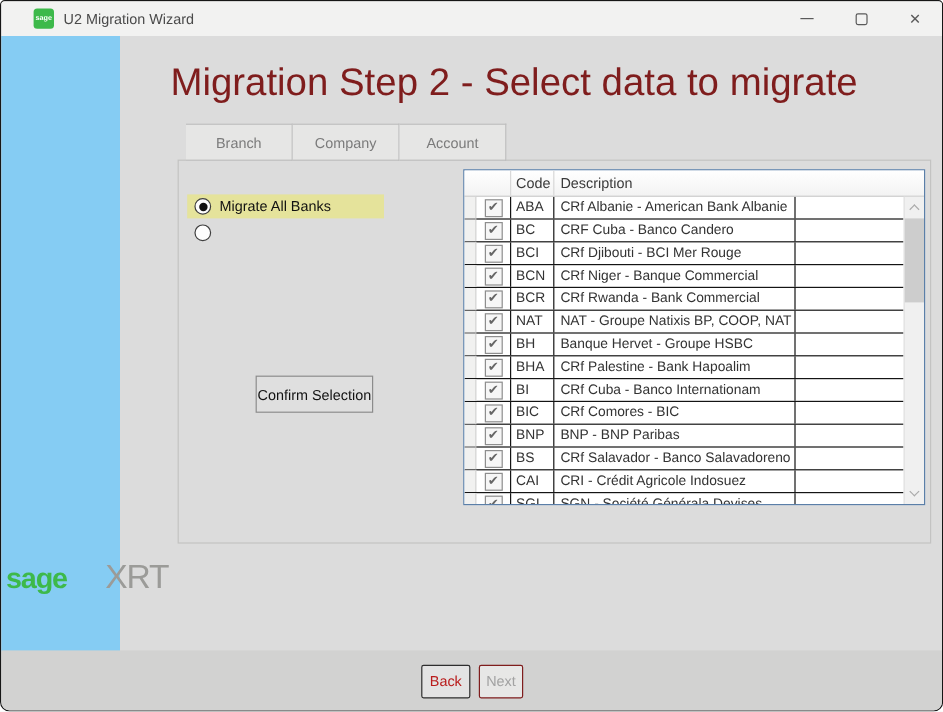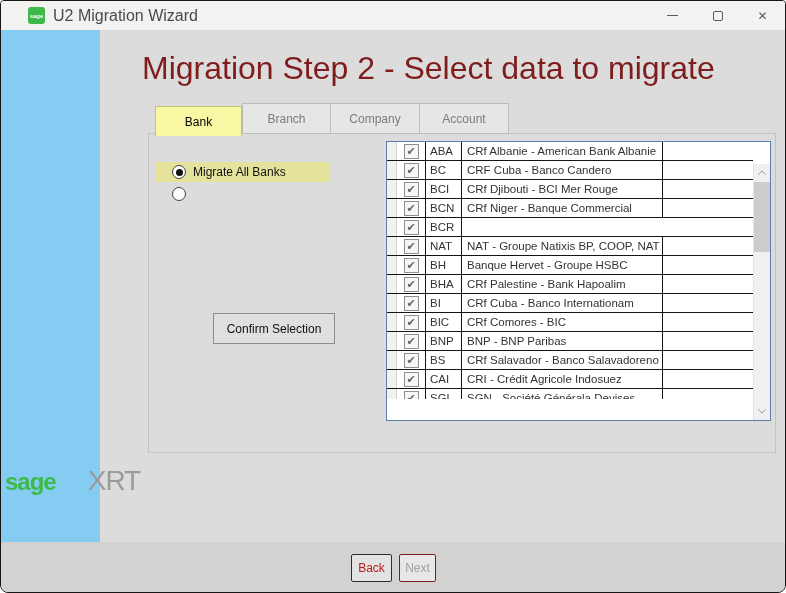--- a/index.html
+++ b/index.html
@@ -12,21 +12,21 @@
   
   .titlebar {
     position:absolute; left:0; top:0; width:100%; height:29px;
     background:#F2F2F1; display:flex; align-items:center;
   }
   .appicon {
     width:17px; height:17px; margin-left:27px; border-radius:3px;
     background:#3DB94A; color:#fff; font-size:6px; font-weight:bold;
     display:flex; align-items:center; justify-content:center; overflow:hidden;
   }
-  .apptitle { margin-left:8px; font-size:16px; color:#4a4a4a; }
+  .apptitle { margin-left:8px; font-size:12px; color:#4a4a4a; }
   .wincontrols { margin-left:auto; display:flex; height:100%; }
   .wc { width:45px; height:100%; display:flex; align-items:center; justify-content:center; color:#555; cursor:default; }
   .min-glyph { display:block; width:11px; height:1px; background:#5a5a5a; }
   .max-glyph { display:block; width:10px; height:10px; border:1px solid #5a5a5a; border-radius:2px; }
   .x-glyph { font-size:12px; color:#5a5a5a; }
   
   .sidebar { position:absolute; left:0; top:29px; width:99px; height:513px; background:#85CCF3; }
   .brand { position:absolute; left:4px; bottom:46px; white-space:nowrap; }
   .brand-sage { font-size:24px; font-weight:bold; color:#3DB94A; letter-spacing:-1px; }
   .brand-xrt { font-size:28px; color:#9B9B98; letter-spacing:-1px;margin-left:32px; }
@@ -51,32 +51,32 @@
     font-size:12px; color:#7b7b7b; background:#E6E6E5;
     border:1px solid #BDBDBD; border-left-width:0; cursor:default;
   }
   .tab.active {
     height:30px; width:87px; background:#F8F8A4; color:#000;
     border:1px solid #C2C27C; border-bottom:none; margin-bottom:-2px; z-index:4;
   }
   .tab.active + .tab { border-left-width:1px; }
   
   .panel { position:absolute; left:147px; top:132px; width:628px; height:320px; border:1px solid #C3C3C2; background:#DCDCDC; z-index:1; }
-  .option-row { position:absolute; left:7px; display:flex; align-items:center; height:20px; font-size:12px; color:#111; cursor:default;padding-left:10px; }
+  .option-row { position:absolute; left:7px; display:flex; align-items:center; height:20px; font-size:12px; color:#111; cursor:default; }
   .option-row.highlight { background:#E5E39B; padding-right:44px; }
   .opt-1 { top:28px; }
   .opt-2 { top:50px; }
   .radio {
     width:14px; height:14px; border:1px solid #3f3f3f; border-radius:50%;
     background:#fdfdfd; margin:0 7px 0 6px; display:flex; align-items:center; justify-content:center; flex:0 0 auto;
   }
   .radio .dot { width:7px; height:7px; border-radius:50%; background:#111; display:none; }
   .radio.checked .dot { display:block; }
   .confirm-btn {
-    position:absolute; left:64px; top:179px; width:122px; height:31px;
+    position:absolute; left:64px; top:179px; width:98px; height:31px;
     background:#DFDFDF; border:1px solid #8C8C8C; font-size:12px; color:#111; font-family:inherit;
   }
   .hint { position:absolute; left:8px; top:238px; font-size:12px; color:#151515; }
   
   .table {
     position:absolute; left:385px; top:140px; width:385px; height:280px;
     background:#fff; border:1px solid #5B7FA8; overflow:hidden;
   }
   .thead {
     display:flex; height:22px; background:linear-gradient(#FFFFFF,#F3F3F3);
@@ -138,21 +138,20 @@
 
   <div class="sidebar">
     <div class="brand">
       <span class="brand-sage">sage</span><span class="brand-xrt">XRT</span>
     </div>
   </div>
 
   <div class="heading">Migration Step 2 - Select data to migrate</div>
 
   <div class="tabs">
-    <div class="tab active">Bank</div>
     <div class="tab">Branch</div>
     <div class="tab">Company</div>
     <div class="tab">Account</div>
   </div>
 
   <div class="panel">
 
     <label class="option-row highlight opt-1">
       <span class="radio checked">
           <span class="dot"></span>
@@ -161,20 +160,27 @@
     </label>
 
     <label class="option-row opt-2">
       <span class="radio"></span>
     </label>
 
     <button class="confirm-btn">Confirm Selection</button>
 
 
     <div class="table" style="left:237px; top:7px;">
+      <div class="thead">
+        <span class="c-rowhdr"></span>
+        <span class="c-cb"></span>
+        <span class="c-code">Code</span>
+        <span class="c-desc">Description</span>
+        <span class="c-extra"></span>
+      </div>
       <div class="tbody">
         <div class="trow">
             <span class="c-rowhdr"></span>
             <span class="c-cb">
               <span class="checkbox">
                 <span class="check">✔</span>
               </span>
             </span>
             <span class="c-code">ABA</span>
             <span class="c-desc">CRf Albanie - American Bank Albanie</span>
@@ -214,20 +220,21 @@
             <span class="c-extra"></span>
           </div>
           <div class="trow">
             <span class="c-rowhdr"></span>
             <span class="c-cb">
               <span class="checkbox">
                 <span class="check">✔</span>
               </span>
             </span>
             <span class="c-code">BCR</span>
+            <span class="c-desc">CRf Rwanda - Bank Commercial</span>
             <span class="c-extra"></span>
           </div>
           <div class="trow">
             <span class="c-rowhdr"></span>
             <span class="c-cb">
               <span class="checkbox">
                 <span class="check">✔</span>
               </span>
             </span>
             <span class="c-code">NAT</span>

